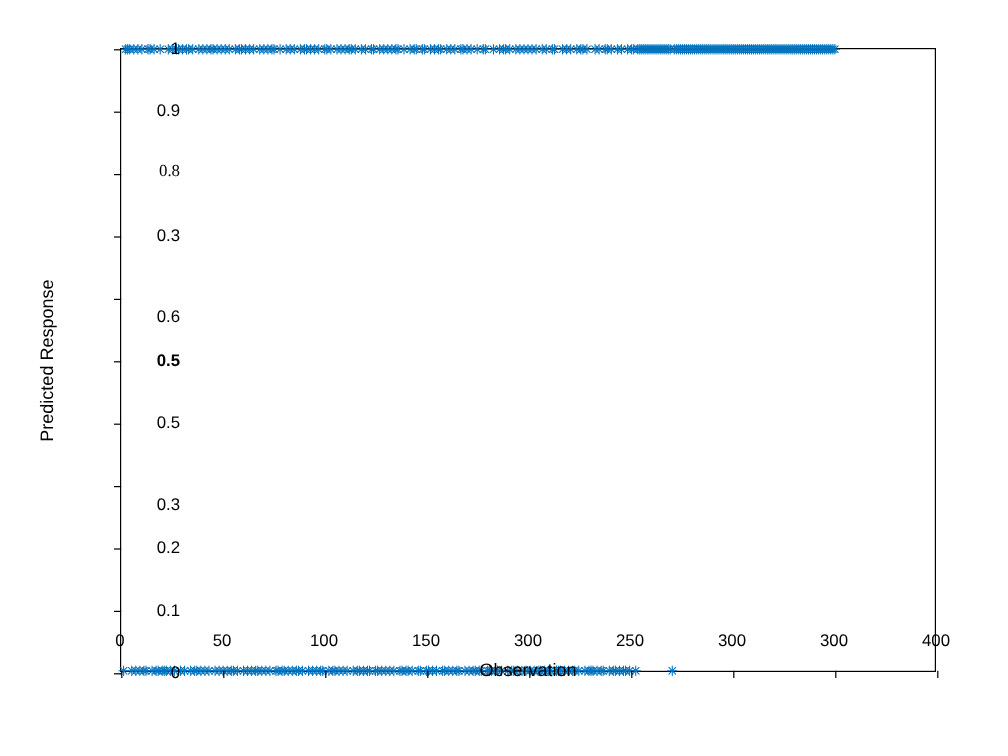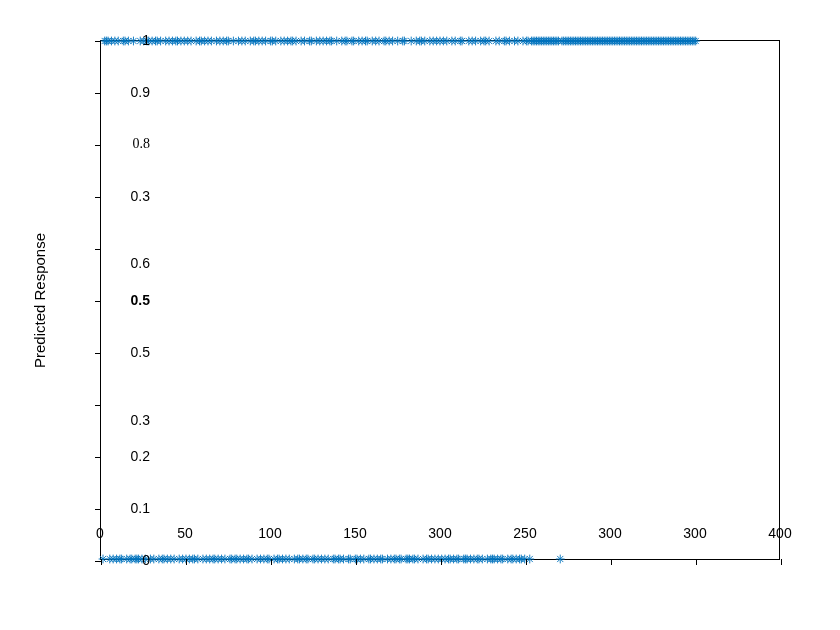--- a/index.html
+++ b/index.html
@@ -2227,20 +2227,23 @@
       <div class="tick-y" style="top: 364px;"></div>
       <div class="tick-y" style="top: 312px;"></div>
       <div class="tick-y" style="top: 260px;"></div>
       <div class="tick-y" style="top: 208px;"></div>
       <div class="tick-y" style="top: 156px;"></div>
       <div class="tick-y" style="top: 104px;"></div>
       <div class="tick-y" style="top: 52px;"></div>
       <div class="tick-y" style="top: 0px;"></div>
     </div>
 
+  <div class="xlabel">
+    <span>Observation</span>
+  </div>
   <div class="ylabel">
     <span>Predicted Response</span>
   </div>
 
 <div class="ticklabel-x" style="left: 100px;">0</div>
     <div class="ticklabel-x" style="left: 185px;">50</div>
     <div class="ticklabel-x" style="left: 270px;">100</div>
     <div class="ticklabel-x" style="left: 355px;">150</div>
     <div class="ticklabel-x" style="left: 440px;">300</div>
     <div class="ticklabel-x" style="left: 525px;">250</div>

